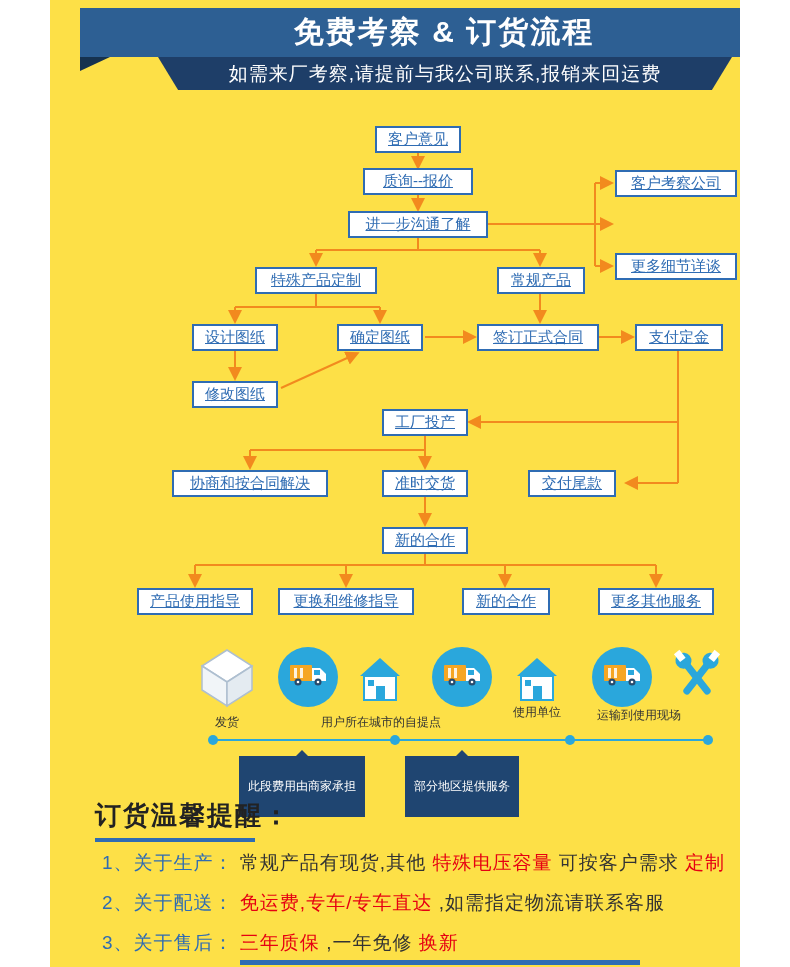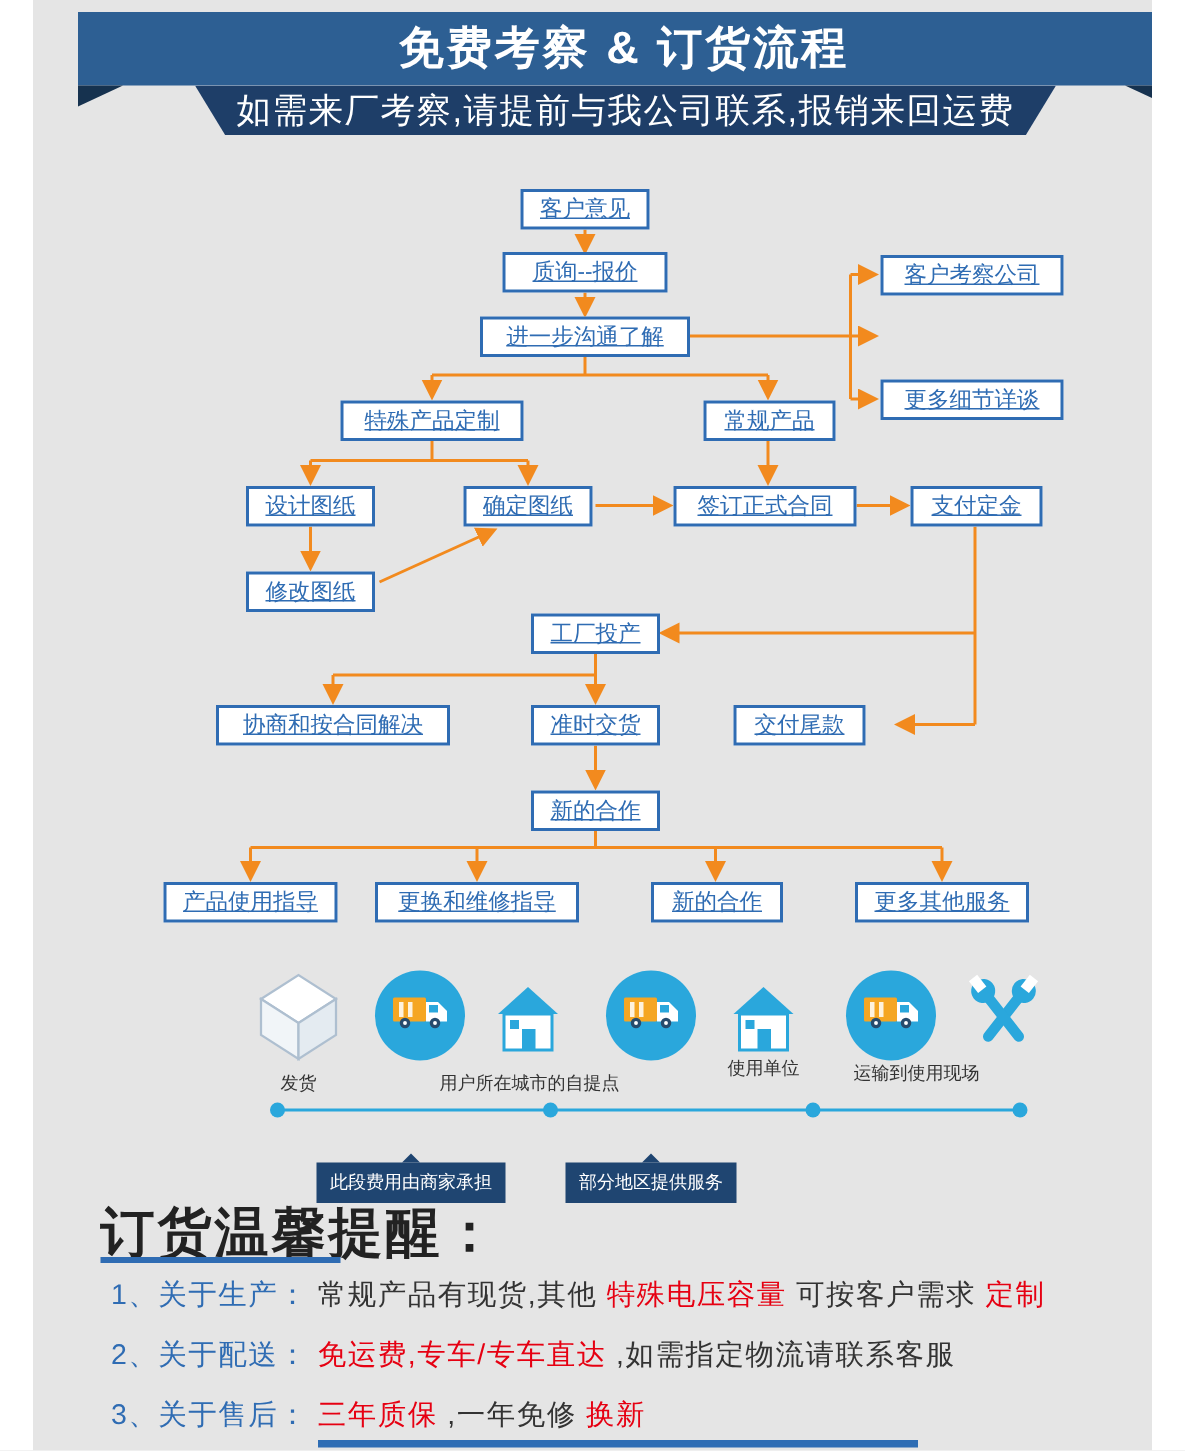--- a/index.html
+++ b/index.html
@@ -1,48 +1,48 @@
 <!DOCTYPE html>
 <html><head>
 <meta charset="utf-8">
 <style>
   * { margin:0; padding:0; box-sizing:border-box; }
   body { background:#ffffff; font-family:"Liberation Sans","DejaVu Sans",sans-serif; }
-  .page { position:relative; width:746px; height:967px; margin:0 auto; background:#e5e5e5; overflow:hidden; }
+  .page { position:relative; width:690px; height:967px; margin:0 auto; background:#fde047; overflow:hidden; }
 
   
   .hdr-main { position:absolute; left:30px; top:8px; width:728px; height:49px; background:#2d5f93;
               display:flex; align-items:center; justify-content:center; }
   .hdr-main span { color:#ffffff; font-size:30px; font-weight:bold; letter-spacing:2px; }
   .hdr-sub { position:absolute; left:108px; top:57px; width:574px; height:33px; background:#1e3e68;
              clip-path:polygon(0 0,100% 0,96.5% 100%,3.5% 100%);
              display:flex; align-items:center; justify-content:center; }
-  .hdr-sub span { color:#ffffff; font-size:23px; letter-spacing:1px; }
+  .hdr-sub span { color:#ffffff; font-size:19px; letter-spacing:1px; }
   .fold { position:absolute; top:57px; width:0; height:0; }
   .fold-l { left:30px; border-top:14px solid #16324f; border-right:30px solid transparent; }
   .fold-r { left:728px; border-top:14px solid #16324f; border-left:30px solid transparent; }
 
   
   .fbox { position:absolute; height:27px; border:2px solid #2f6cb3; background:#ffffff; color:#2f6cb3;
           display:flex; align-items:center; justify-content:center; font-size:15px; white-space:nowrap;text-decoration:underline; }
 
   svg.overlay { position:absolute; left:0; top:0; pointer-events:none; }
 
   
   .ic-label { position:absolute; transform:translateX(-50%); font-size:12px; color:#333333; white-space:nowrap; }
 
   
-  .tag { position:absolute; top:775px; transform:translateX(-50%); background:#1f4571; color:#ffffff;
-         font-size:12px; padding:5px 9px; white-space:nowrap; }
+  .tag { position:absolute; top:756px; transform:translateX(-50%); background:#1f4571; color:#ffffff;
+         font-size:12px; padding:22px 9px; white-space:nowrap; }
   .tag::before { content:""; position:absolute; top:-6px; left:50%; margin-left:-6px;
                  border-left:6px solid transparent; border-right:6px solid transparent;
                  border-bottom:6px solid #1f4571; }
 
   
-  .rem-title { position:absolute; left:45px; top:798px; font-size:36px; font-weight:600; color:#222222; letter-spacing:2px; }
+  .rem-title { position:absolute; left:45px; top:798px; font-size:26px; font-weight:600; color:#222222; letter-spacing:2px; }
   .rem-underline { position:absolute; left:45px; top:838px; width:160px; height:4px; background:#2f6cb3; }
   .rem-item { position:absolute; left:52px; font-size:19px; color:#333333; white-space:nowrap; letter-spacing:1px; }
   .rem-item .blue { color:#2f6cb3; }
   .rem-item .red { color:#e60012; }
   #rem1 { top:850px; } #rem2 { top:890px; } #rem3 { top:930px; }
 
   .next-divider { position:absolute; left:190px; top:960px; width:400px; height:5px; background:#2e6db4; }
 </style>
 </head>
 <body>
@@ -188,21 +188,21 @@
   <div class="fbox" style="left:205px;top:267px;width:122px">特殊产品定制</div>
   <div class="fbox" style="left:447px;top:267px;width:88px">常规产品</div>
   <div class="fbox" style="left:142px;top:324px;width:86px">设计图纸</div>
   <div class="fbox" style="left:287px;top:324px;width:86px">确定图纸</div>
   <div class="fbox" style="left:427px;top:324px;width:122px">签订正式合同</div>
   <div class="fbox" style="left:585px;top:324px;width:88px">支付定金</div>
   <div class="fbox" style="left:142px;top:381px;width:86px">修改图纸</div>
   <div class="fbox" style="left:332px;top:409px;width:86px">工厂投产</div>
   <div class="fbox" style="left:122px;top:470px;width:156px">协商和按合同解决</div>
   <div class="fbox" style="left:332px;top:470px;width:86px">准时交货</div>
-  <div class="fbox" style="left:467px;top:470px;width:88px">交付尾款</div>
+  <div class="fbox" style="left:478px;top:470px;width:88px">交付尾款</div>
   <div class="fbox" style="left:332px;top:527px;width:86px">新的合作</div>
   <div class="fbox" style="left:87px;top:588px;width:116px">产品使用指导</div>
   <div class="fbox" style="left:228px;top:588px;width:136px">更换和维修指导</div>
   <div class="fbox" style="left:412px;top:588px;width:88px">新的合作</div>
   <div class="fbox" style="left:548px;top:588px;width:116px">更多其他服务</div>
 
   <div class="ic-label" style="left:177px;top:714px">发货</div>
   <div class="ic-label" style="left:331px;top:714px">用户所在城市的自提点</div>
   <div class="ic-label" style="left:487px;top:704px">使用单位</div>
   <div class="ic-label" style="left:589px;top:707px">运输到使用现场</div>

